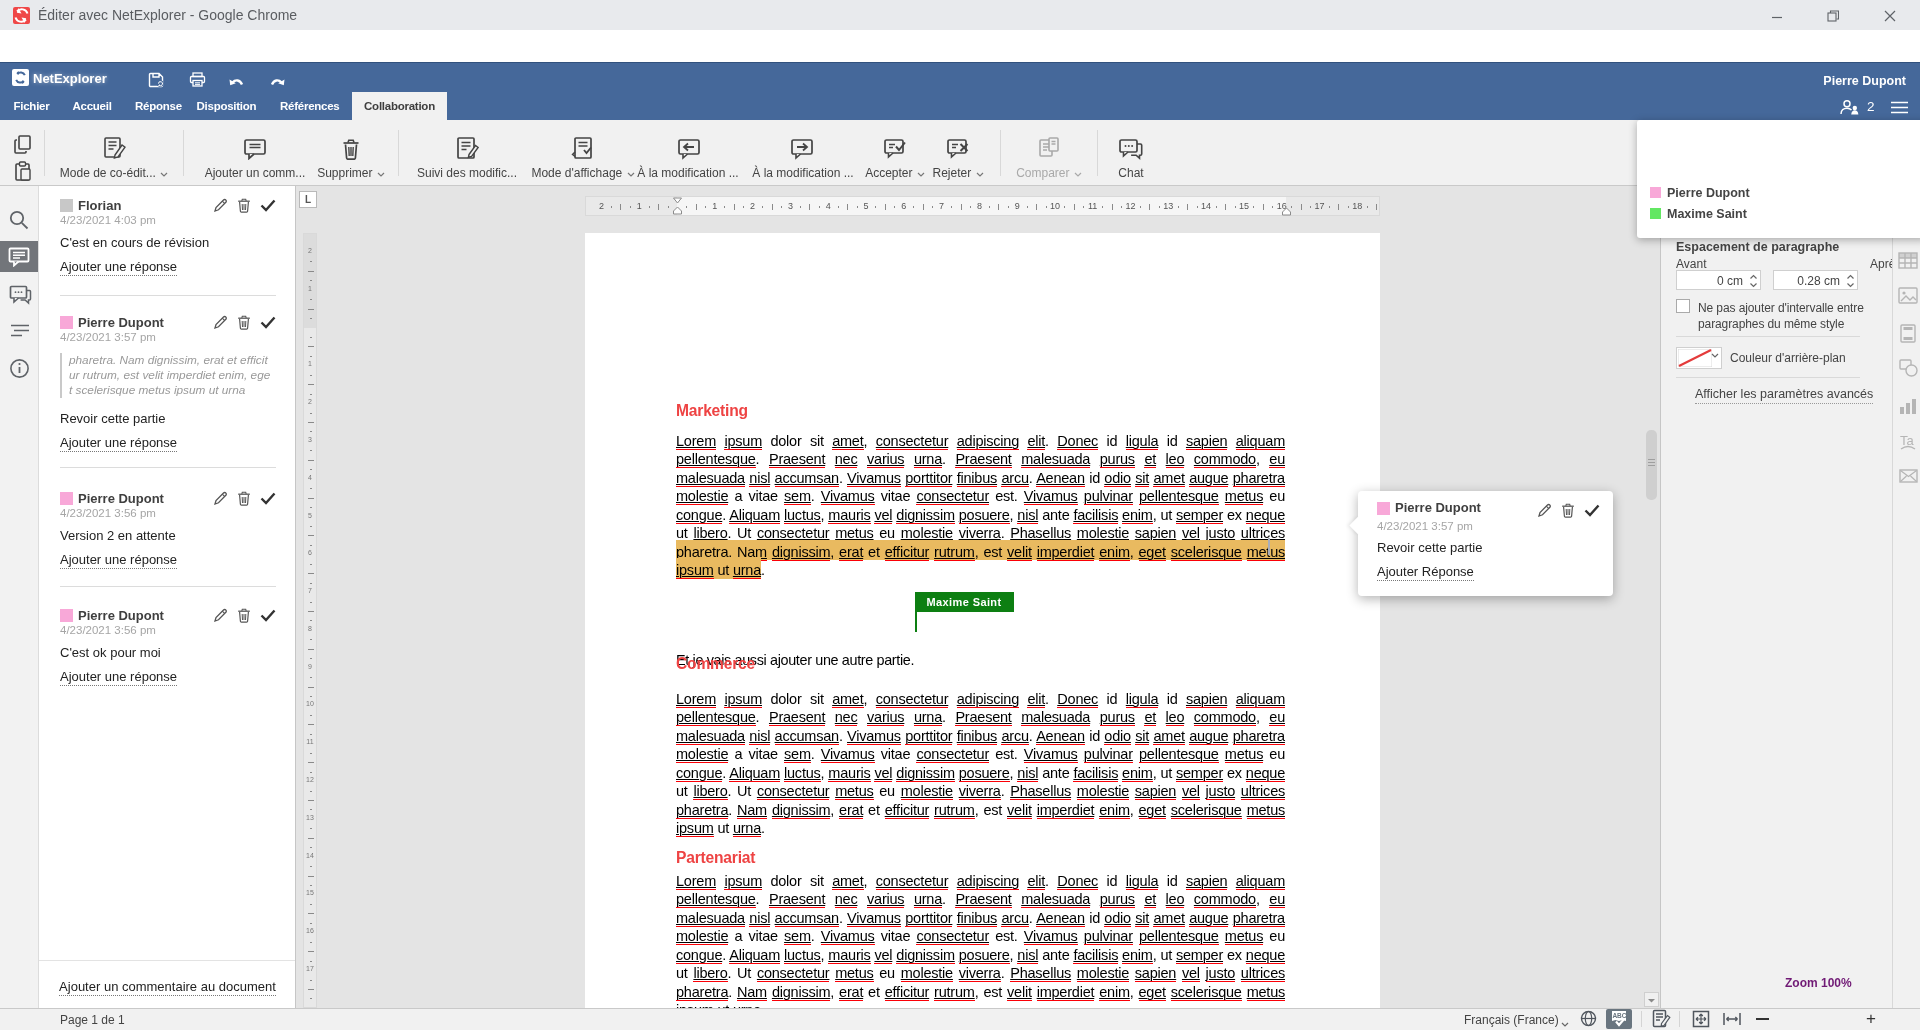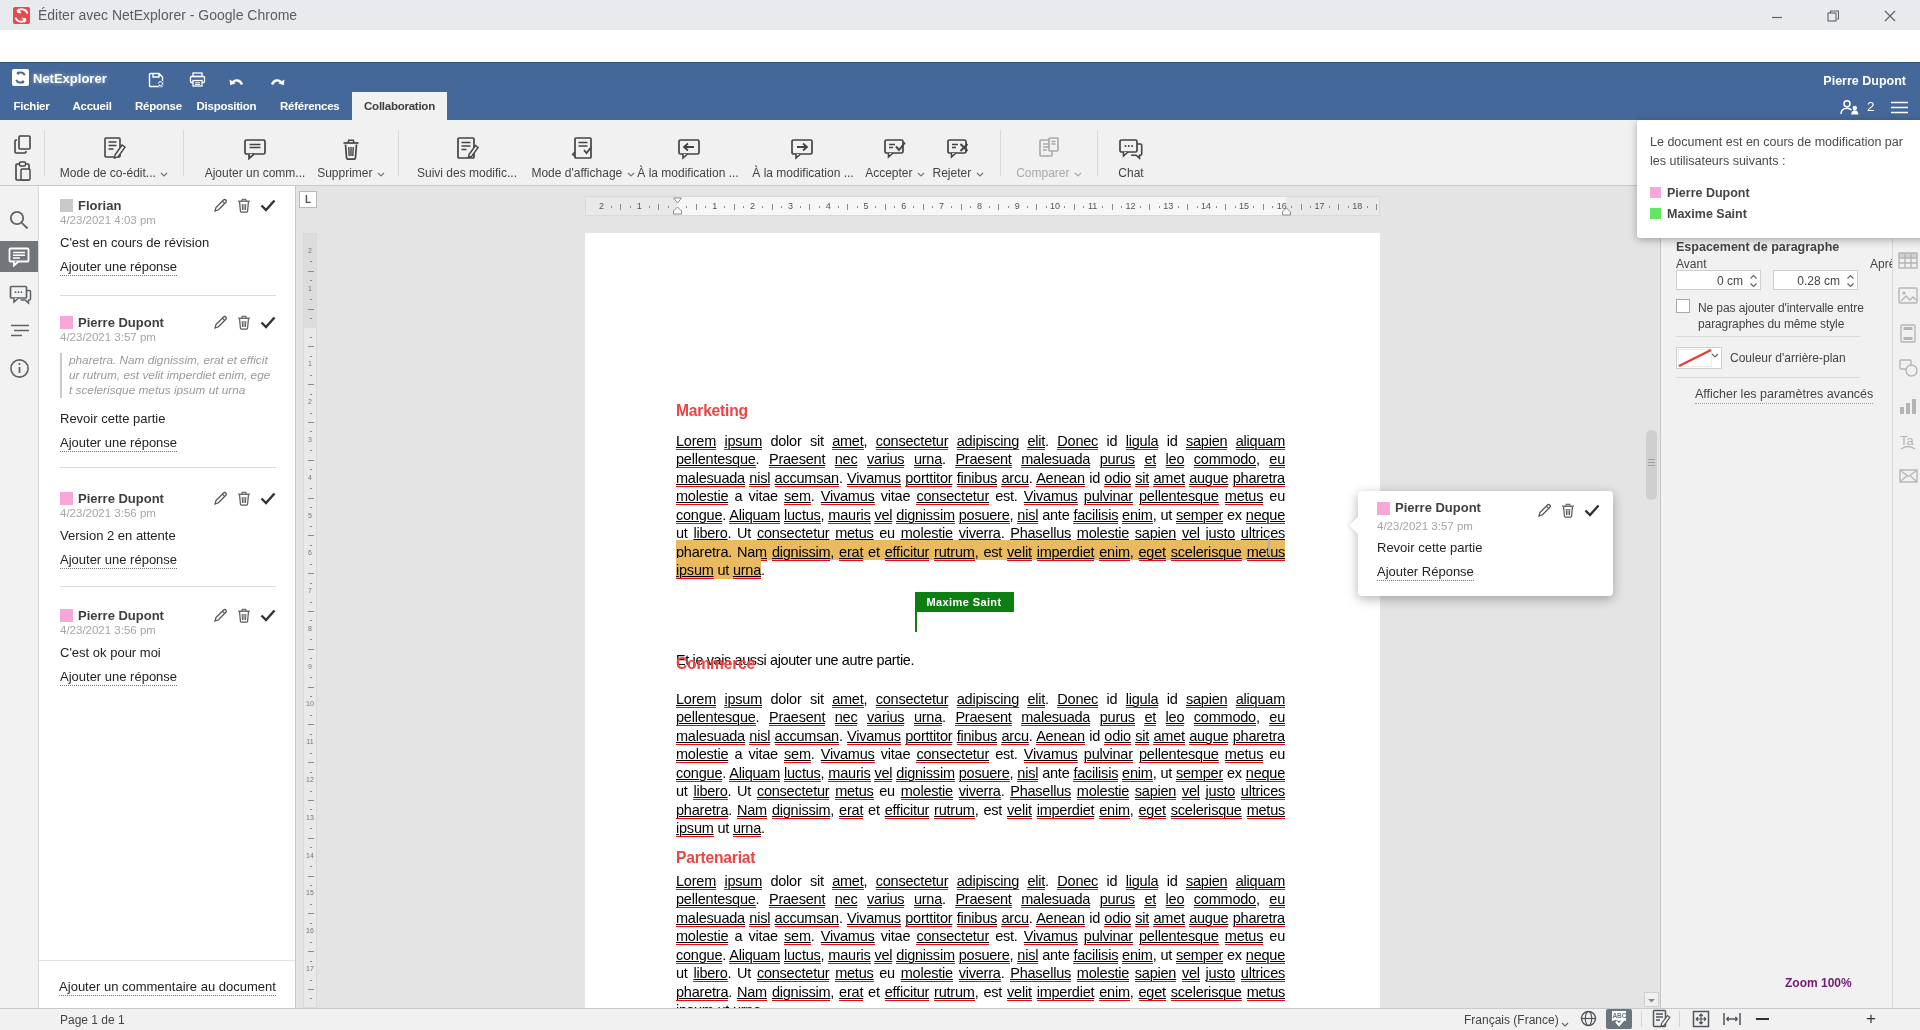--- a/index.html
+++ b/index.html
@@ -799,16 +799,15 @@
         </svg></span>
  <span class="sbi" style="left:1722px;top:1012px"><svg class="" width="20" height="14" viewBox="0 0 20 14" fill="none">
           <path d="M2 1 v12 M18 1 v12" stroke="#50565e" stroke-width="1.5"></path>
           <path d="M4.5 7 h11 M4.5 7 l2.2-2 M4.5 7 l2.2 2 M15.5 7 l-2.2-2 M15.5 7 l-2.2 2" stroke="#50565e" stroke-width="1.4"></path>
         </svg></span>
  <span class="sbi" style="left:1756px;top:1018px;width:13px;height:2px;background:#333"></span>
  <span style="position:absolute;left:1785px;top:976px;font-weight:bold;color:#701a75">Zoom 100%</span>
  <span style="position:absolute;left:1866px;top:1009px;font-size:17px;color:#333">+</span>
 </div>
 <div id="upopup">
- <div class="txt">Le document est en cours de modification par les utilisateurs suivants :</div>
  <div class="urow" style="top:66px"><span class="usw" style="background:#f8a8d8"></span>Pierre Dupont</div>
  <div class="urow" style="top:87px"><span class="usw" style="background:#63e763"></span>Maxime Saint</div>
 </div>
 </div>
 </body></html>

